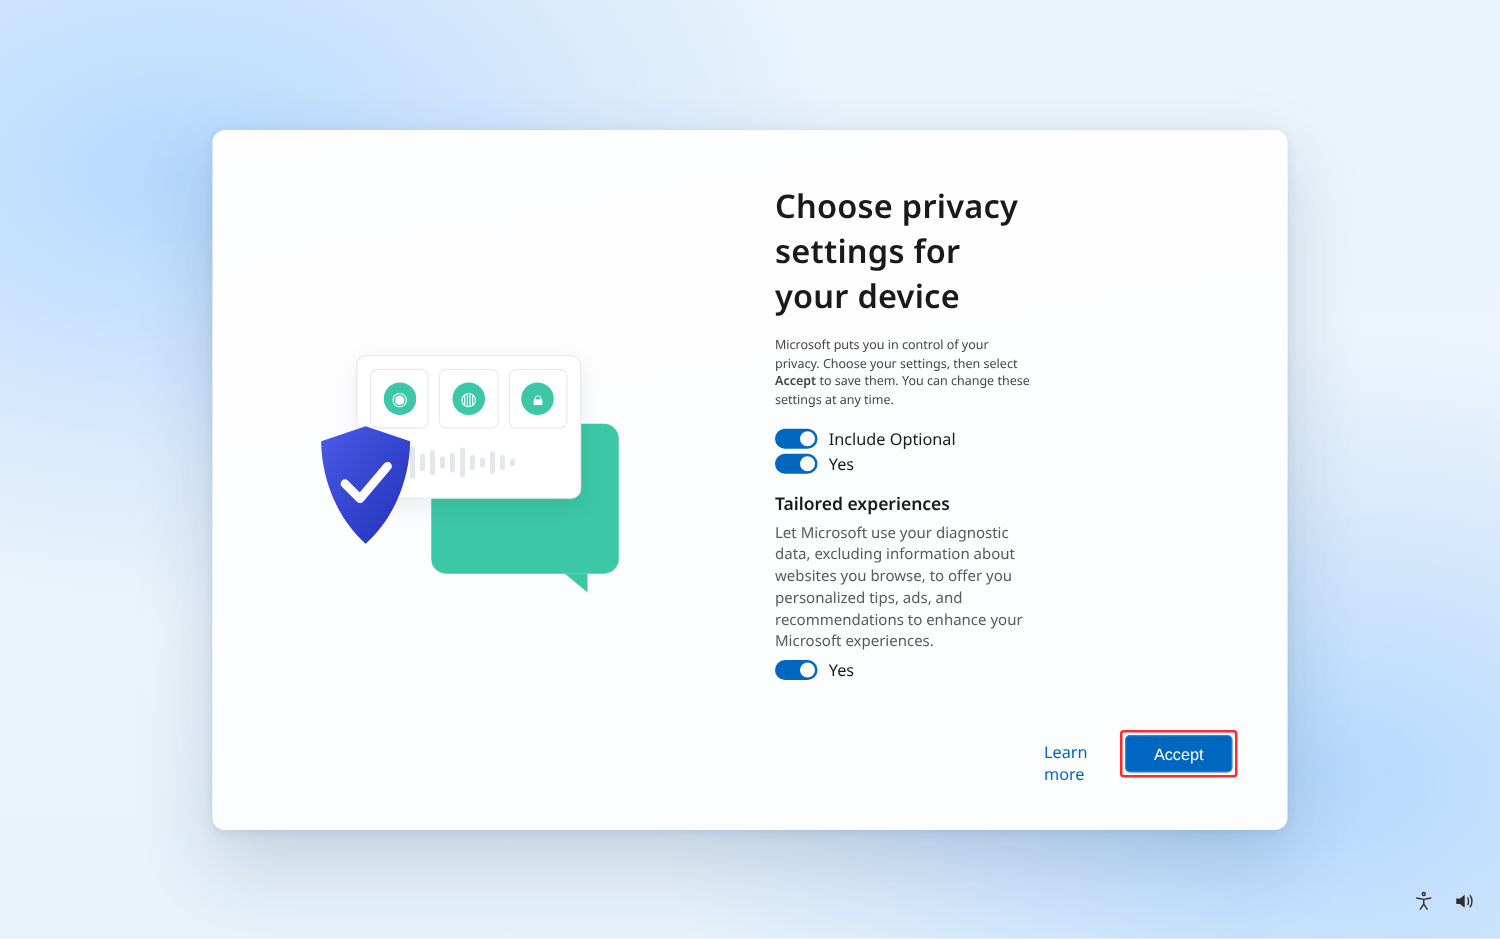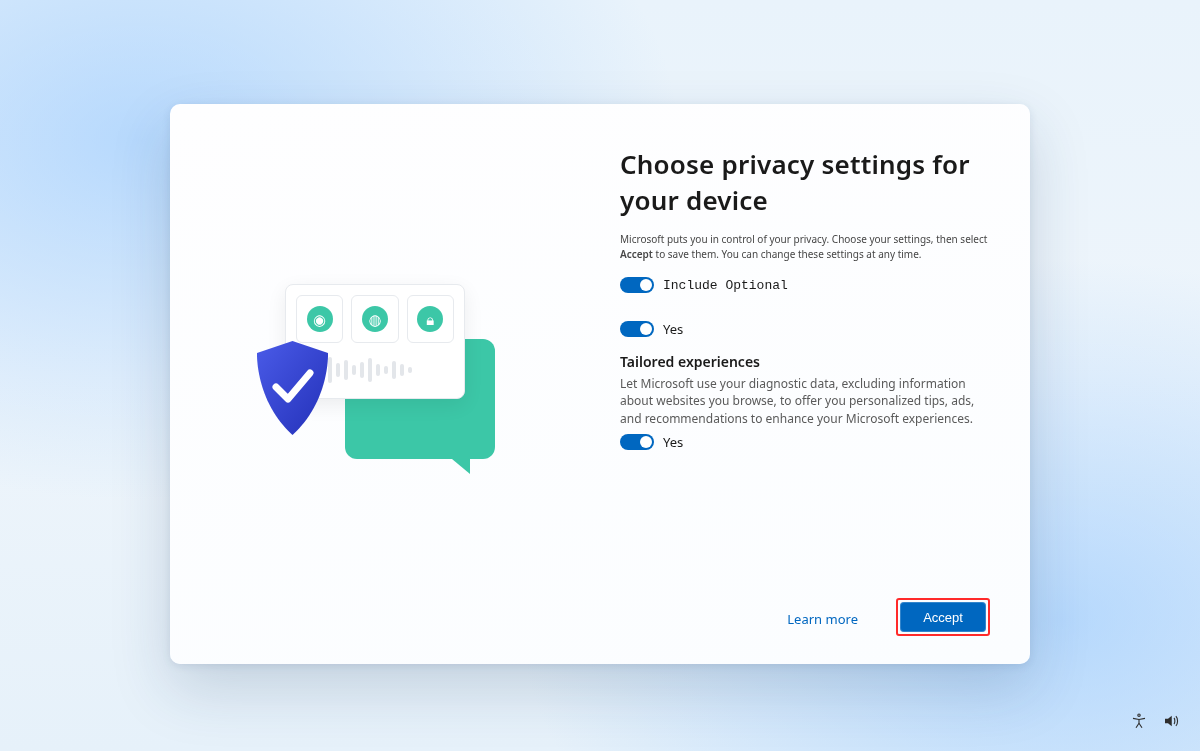--- a/index.html
+++ b/index.html
@@ -58,41 +58,41 @@
   .wave span:nth-child(7){height:20px}.wave span:nth-child(8){height:10px}.wave span:nth-child(9){height:16px}
   .wave span:nth-child(10){height:24px}.wave span:nth-child(11){height:12px}.wave span:nth-child(12){height:8px}
   .wave span:nth-child(13){height:18px}.wave span:nth-child(14){height:12px}.wave span:nth-child(15){height:6px}
 
   .shield{
     position:absolute; left:0; top:55px; width:85px; height:98px;
   }
 
   .right-pane{
     flex:1; padding: 42px 40px 28px 30px; min-width:0;
-    display:flex; flex-direction:column;
+    display:flex; flex-direction:row;
   }
 
   h1.title{ font-size:26px; font-weight:600; color:#1a1a1a; margin-bottom:14px; letter-spacing:0.2px;}
   p.intro{ font-size:10px; color:#464646; line-height:1.45; margin-bottom:16px;}
   p.intro b{font-weight:600;}
 
   .setting{ margin-bottom:14px; }
   .setting h3{ font-size:14px; font-weight:600; color:#1a1a1a; margin-bottom:4px;}
   .setting p{ font-size:12px; color:#5a5a5a; line-height:1.45; margin-bottom:6px; }
 
   .toggle-row{ display:flex; align-items:center; gap:9px; margin-bottom:4px;}
   .toggle{
     width:34px; height:16px; border-radius:10px; background:#0067c0; position:relative; cursor:pointer;
   }
   .toggle::after{
     content:""; position:absolute; right:2px; top:2px; width:12px; height:12px; background:#fff; border-radius:50%;
   }
   .toggle-label{ font-size:13px; color:#1a1a1a;}
 
-  .btn-row{ margin-top:auto; display:flex; justify-content:flex-end; align-items:flex-end; gap:28px; padding-top:20px;}
+  .btn-row{ margin-top:auto; display:flex; justify-content:flex-end; align-items:flex-start; gap:16px; padding-top:20px;}
   .link-btn{ font-size:13px; color:#0067c0; text-decoration:none; cursor:pointer; padding:8px 10px;}
   .accept-wrap{ border:2px solid #ff2a2a; border-radius:3px; padding:2px;}
   .accept-btn{ background:#0067c0; color:#fff; font-size:13px; border:none; border-radius:4px; width:86px; height:30px; cursor:pointer; box-shadow: inset 0 0 0 1px rgba(255,255,255,0.2);}
 
   .tray{ position:absolute; right:20px; bottom:16px; display:flex; gap:14px; align-items:center; color:#2e2e2e;}
   .tray svg{ width:18px; height:18px; stroke:#2e2e2e; fill:none; stroke-width:1.5;}
   .scroll-content{ overflow:hidden; }
 </style>
 </head>
 <body>
@@ -147,21 +147,21 @@
       </div>
     </div>
 
     <div class="right-pane">
       <div class="scroll-content">
         <h1 class="title">Choose privacy settings for your device</h1>
         <p class="intro">
           <span>Microsoft puts you in control of your privacy. Choose your settings, then select </span><b>Accept</b><span> to save them. You can change these settings at any time.</span>
         </p>
 
-        <div class="toggle-row" style="margin-bottom:27px;font-family:Liberation Mono, monospace;">
+        <div class="toggle-row" style="margin-bottom:2px;">
           <div class="toggle"></div>
           <span class="toggle-label">Include Optional</span>
         </div>
 
         <div class="setting">
           <div class="toggle-row">
             <div class="toggle"></div>
             <span class="toggle-label">Yes</span>
           </div>
         </div>

